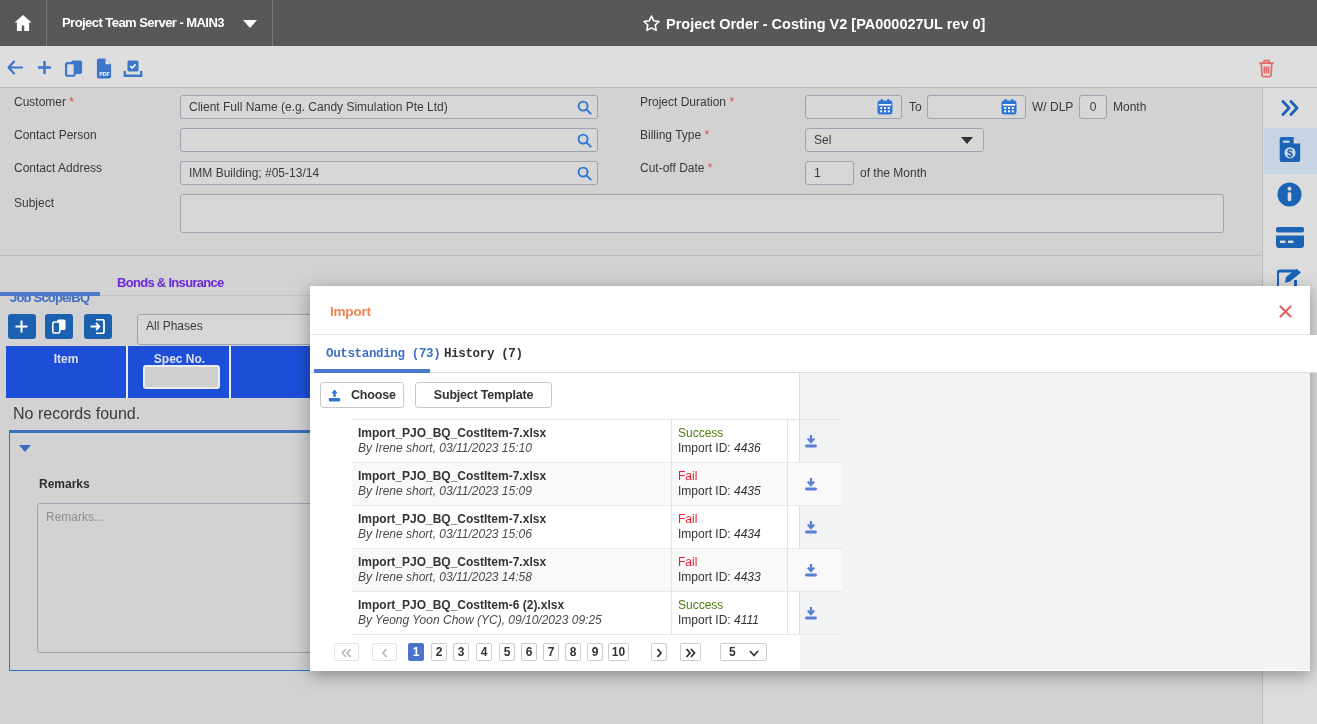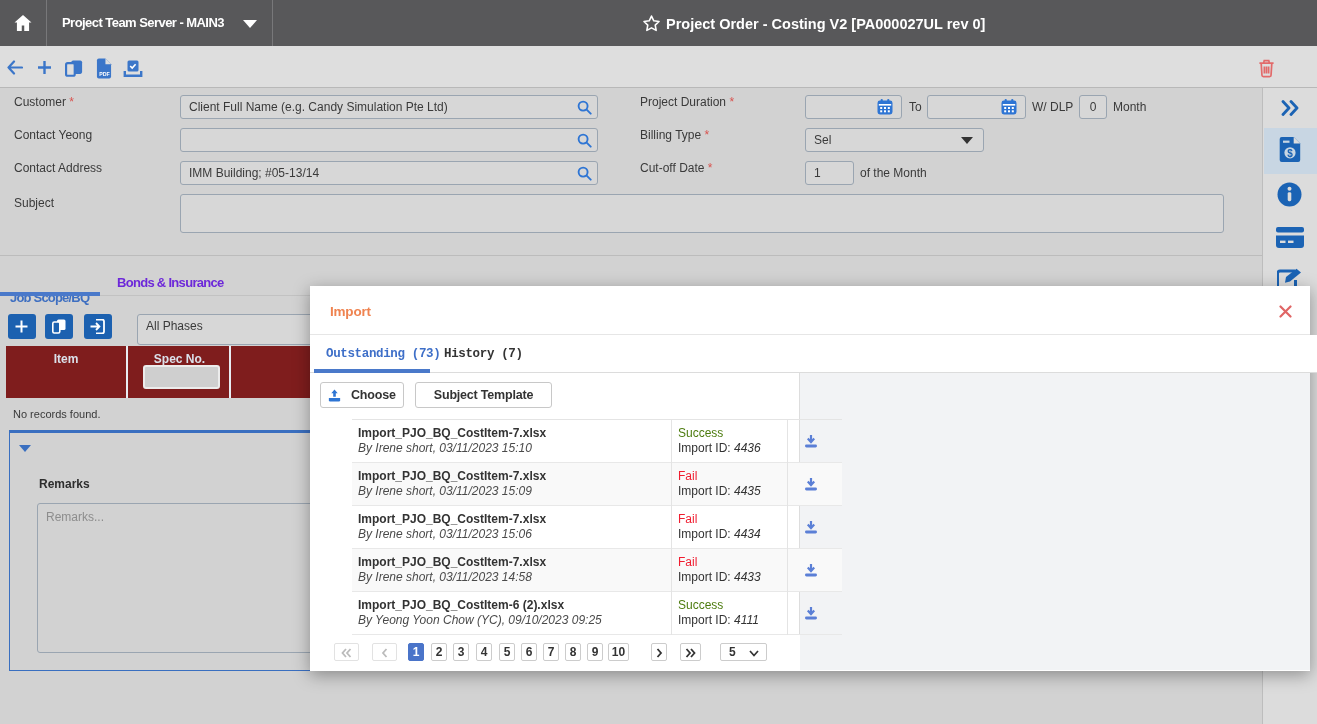--- a/index.html
+++ b/index.html
@@ -24,25 +24,25 @@
 
 
 #tabrow { position:absolute; left:0; top:262px; width:1262px; height:34px; border-bottom:1px solid #c2c2c2; }
 .tab1 { position:absolute; left:10px; top:271px; font-size:13px; font-weight:bold; color:#3e6fc1; letter-spacing:-0.8px;margin-top:19px; }
 .tab2 { position:absolute; left:117px; top:275px; font-size:13px; font-weight:bold; color:#6d28d9; letter-spacing:-0.7px; }
 #tabunderline { position:absolute; left:0; top:292px; width:100px; height:4px; background:#4a79ca; }
 
 .bluebtn { position:absolute; width:28px; height:25px; background:#1c61b0; border-radius:3px; top:314px; }
 
 
-#thead { position:absolute; left:6px; top:346px; width:330px; height:52px; background:#7f1d1d; }
+#thead { position:absolute; left:6px; top:346px; width:330px; height:52px; background:#1d4ed8; }
 #thead .col { position:absolute; top:0; height:52px; border-right:2px solid #e8ecf2; }
 #thead .ht { position:absolute; top:6px; width:100%; text-align:center; color:#dbe1ea; font-weight:bold; font-size:12px; }
 #specinp { position:absolute; left:13px; top:19px; width:77px; height:24px; background:#cfcfcf; border:2px solid #ececec; border-radius:3px; }
-#norec { position:absolute; left:6px; top:398px; width:330px; height:32px; font-size:11px; color:#3a3a3a; line-height:32px; padding-left:7px; }
+#norec { position:absolute; left:6px; top:398px; width:330px; height:32px; font-size:16px; color:#3a3a3a; line-height:32px; padding-left:7px; }
 
 
 #rem-top { position:absolute; left:9px; top:430px; width:1246px; height:3px; background:#3a6fc0; }
 #rem-panel { position:absolute; left:9px; top:433px; width:1246px; height:238px; border-left:1px solid #3a6fc0; border-right:1px solid #3a6fc0; border-bottom:1px solid #3a6fc0; }
 #rem-tri { position:absolute; left:19px; top:445px; width:0; height:0; border-left:6px solid transparent; border-right:6px solid transparent; border-top:7px solid #3a6fc0; }
 #rem-lbl { position:absolute; left:39px; top:477px; font-size:12px; font-weight:bold; color:#2e2e2e; }
 #rem-ta { position:absolute; left:37px; top:503px; width:1190px; height:150px; border:1px solid #9aa5b1; border-radius:3px; font-size:12px; color:#8d8d8d; padding:6px 8px; }
 
 
 #sidebar { position:absolute; left:1262px; top:88px; width:55px; height:636px; background:#dcdcdc; border-left:1px solid #bdbdbd; }
@@ -117,21 +117,21 @@
       <rect x="5.5" y="0.5" width="11" height="11" rx="1.5" fill="#3b76c9"></rect>
       <path d="M8.2 6 l2 2 3.4-3.8" fill="none" stroke="#fff" stroke-width="1.6"></path>
     </svg>
   <svg style="position:absolute;left:1258px;top:13px" width="17" height="19" viewBox="0 0 24 26" fill="none" stroke="#e26a6a" stroke-width="2.4">
       <path d="M2 5.5 H22 M8 5 8.8 1.8 H15.2 L16 5 M4.5 5.5 5.6 22.5 a2 2 0 0 0 2 1.9 h8.8 a2 2 0 0 0 2-1.9 L19.5 5.5 M9 10 V20 M12 10 V20 M15 10 V20"></path>
     </svg>
 </div>
 
 <div class="lbl" style="left:14px;top:95px">Customer <span class="req">*</span></div>
 <div class="inp" style="left:180px;top:95px;width:418px">Client Full Name (e.g. Candy Simulation Pte Ltd)</div>
-<div class="lbl" style="left:14px;top:128px">Contact Yeong</div>
+<div class="lbl" style="left:14px;top:128px">Contact Person</div>
 <div class="inp" style="left:180px;top:128px;width:418px"></div>
 <div class="lbl" style="left:14px;top:161px">Contact Address</div>
 <div class="inp" style="left:180px;top:161px;width:418px">IMM Building; #05-13/14</div>
 <div class="lbl" style="left:14px;top:196px">Subject</div>
 <div class="inp" style="left:180px;top:194px;width:1044px;height:39px"></div>
 
 <svg class="searchicon" style="left:577px;top:100px" viewBox="0 0 16 16" fill="none" stroke="#2e75d4" stroke-width="2">
     <circle cx="6.5" cy="6.5" r="4.8"></circle>
     <path d="M10.3 10.3 L14.6 14.6" stroke-linecap="round"></path>
   </svg>

